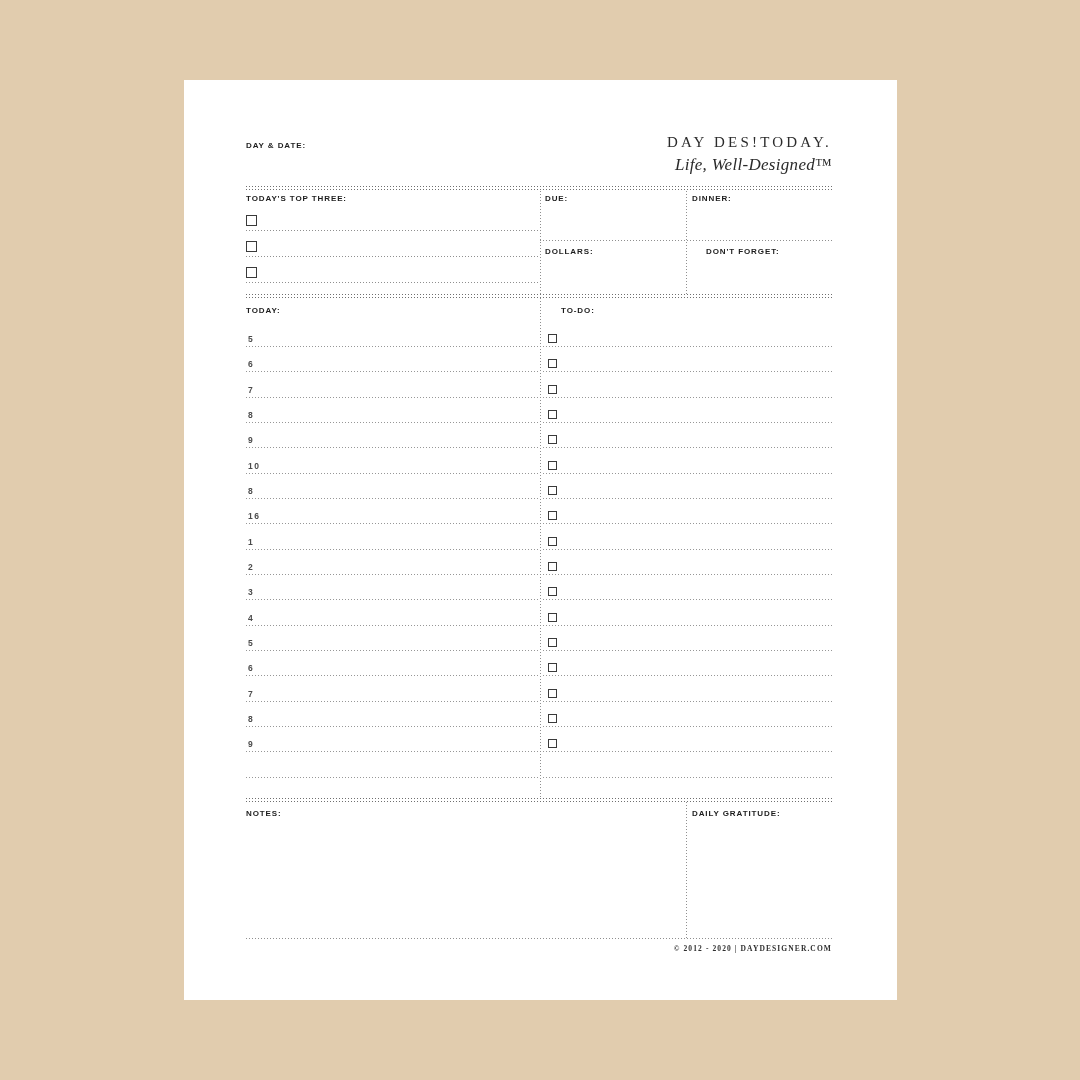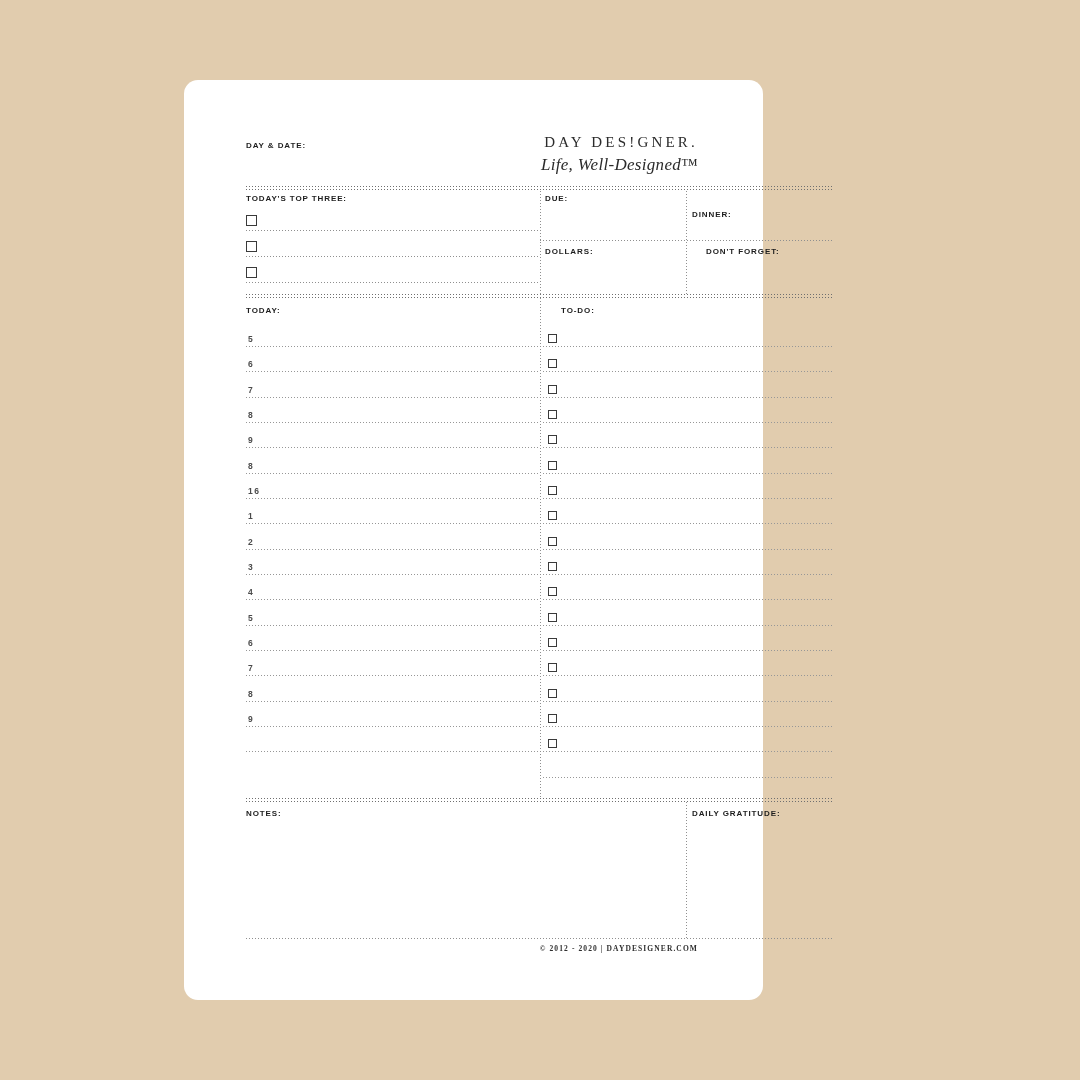--- a/index.html
+++ b/index.html
@@ -1,19 +1,19 @@
 <!DOCTYPE html>
 <html><head>
 <meta charset="utf-8">
 <style>
   * { margin:0; padding:0; box-sizing:border-box; }
   html,body { width:1080px; height:1080px; overflow:hidden; }
   body { position:relative; background:#e1ccae; font-family:"Liberation Sans", sans-serif; }
 
-  .paper { position:absolute; left:184px; top:80px; width:579px; height:920px; background:#ffffff;border-radius:14px; }
+  .paper { position:absolute; left:184px; top:80px; width:713px; height:920px; background:#ffffff; }
 
   .lbl { position:absolute; font-size:8px; font-weight:bold; letter-spacing:0.9px;
          color:#1d1d1d; text-transform:uppercase; white-space:nowrap; }
 
   
   .hline { position:absolute; height:1px;
            background:repeating-linear-gradient(90deg,#8f8f8f 0 1px,transparent 1px 3px); }
   
   .sep { position:absolute; height:4px; width:586px; left:62px;
          background-image:repeating-linear-gradient(90deg,#6f6f6f 0 1px,transparent 1px 3px),
@@ -53,33 +53,33 @@
   .footer { position:absolute; top:864px; right:65px; font-size:7.5px; font-weight:bold;
             letter-spacing:1.1px; color:#2f2f2f; white-space:nowrap;font-family:Liberation Serif, serif; }
 </style>
 </head>
 <body>
 
 <div class="paper">
 
   <div class="lbl day-date">DAY &amp; DATE:</div>
   <div class="brand-block">
-    <div class="brand">DAY DES!GNER.</div>
+    <div class="brand">DAY DES!TODAY.</div>
     <div class="tagline">Life, Well-Designed™</div>
   </div>
 
   <div class="sep" style="top:106px"></div>
   <div class="sep" style="top:214px"></div>
   <div class="vline" style="left:356px; top:111px; height:103px"></div>
   <div class="vline" style="left:502px; top:111px; height:103px"></div>
   <div class="hline" style="left:356px; top:160px; width:292px"></div>
 
   <div class="lbl" style="left:62px; top:114px">TODAY'S TOP THREE:</div>
   <div class="lbl" style="left:361px; top:114px">DUE:</div>
-  <div class="lbl" style="left:508px; top:130px">DINNER:</div>
+  <div class="lbl" style="left:508px; top:114px">DINNER:</div>
   <div class="lbl" style="left:361px; top:167px">DOLLARS:</div>
   <div class="lbl" style="left:522px; top:167px">DON'T FORGET:</div>
 
   <div>
       <div class="hline ttt-line" style="top: 149.5px;"></div>
       <span class="cb ttt-box" style="top: 134.5px;"></span>
       <div class="hline ttt-line" style="top: 175.5px;"></div>
       <span class="cb ttt-box" style="top: 160.5px;"></span>
       <div class="hline ttt-line" style="top: 201.5px;"></div>
       <span class="cb ttt-box" style="top: 186.5px;"></span>
@@ -99,20 +99,23 @@
       <div class="row">
         <span class="hour">7</span>
       </div>
       <div class="row">
         <span class="hour">8</span>
       </div>
       <div class="row">
         <span class="hour">9</span>
       </div>
       <div class="row">
+        <span class="hour">10</span>
+      </div>
+      <div class="row">
         <span class="hour">8</span>
       </div>
       <div class="row">
         <span class="hour">16</span>
       </div>
       <div class="row">
         <span class="hour">1</span>
       </div>
       <div class="row">
         <span class="hour">2</span>

